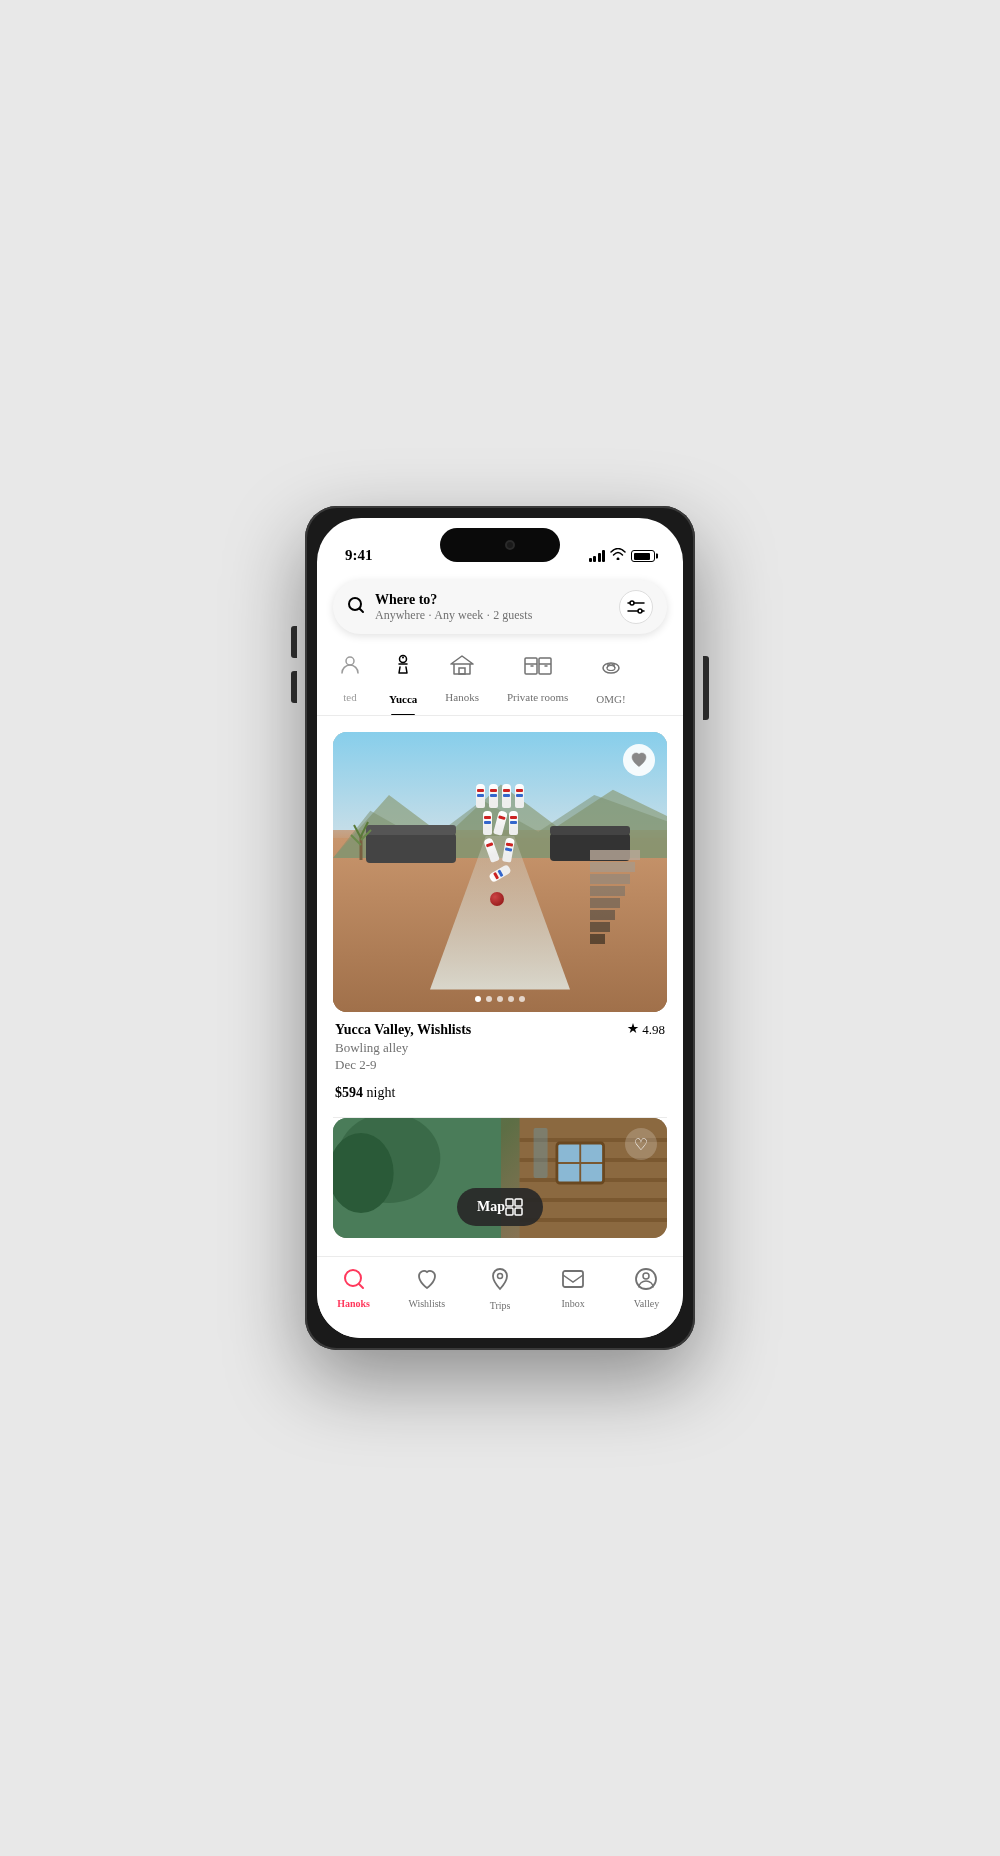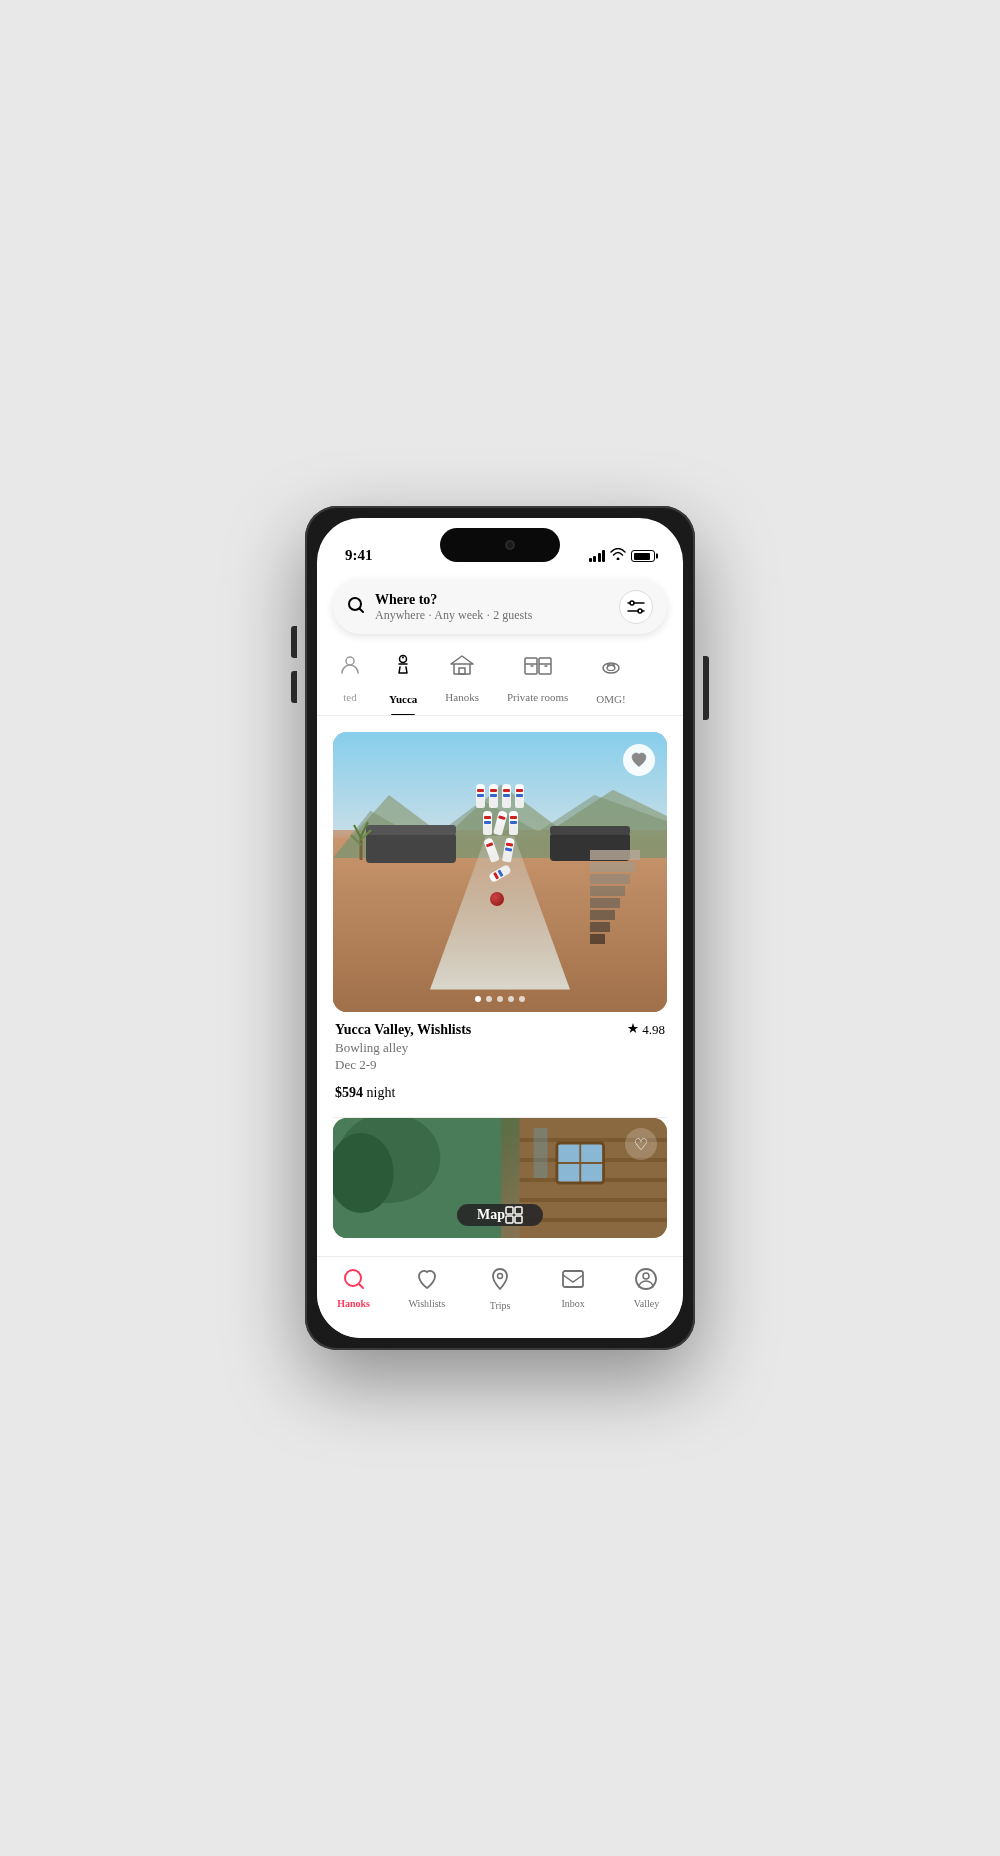--- a/index.html
+++ b/index.html
@@ -356,21 +356,21 @@
       position: relative;
     }
     .map-btn {
       position: absolute;
       bottom: 28px;
       left: 50%;
       transform: translateX(-50%);
       background: rgba(40,40,40,0.92);
       color: #fff;
       border-radius: 28px;
-      padding: 2px 20px;
+      padding: 10px 20px;
       font-size: 14px;
       font-weight: 600;
       display: flex;
       align-items: center;
       z-index: 30;
       white-space: nowrap;
     }
     .heart-btn-2 {
       position: absolute;
       top: 10px;

